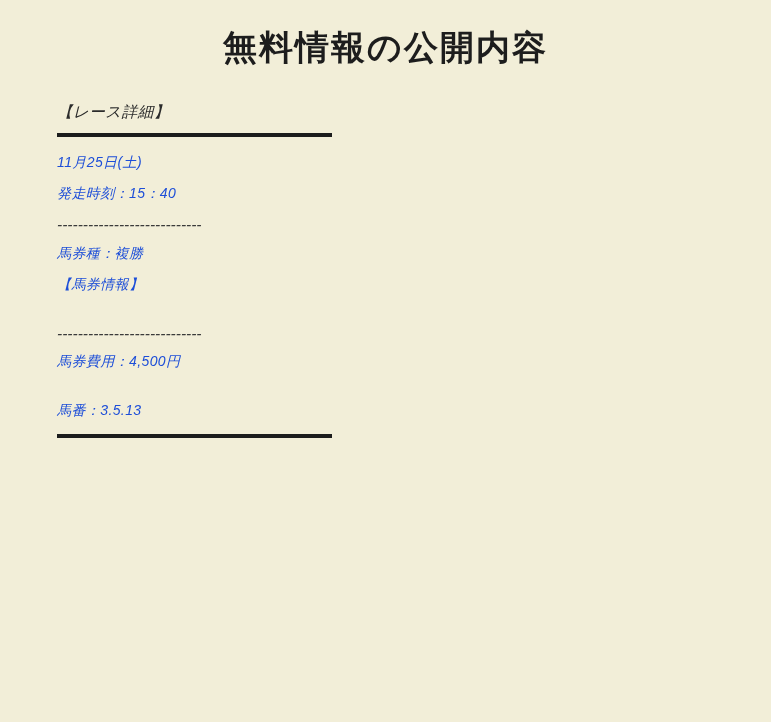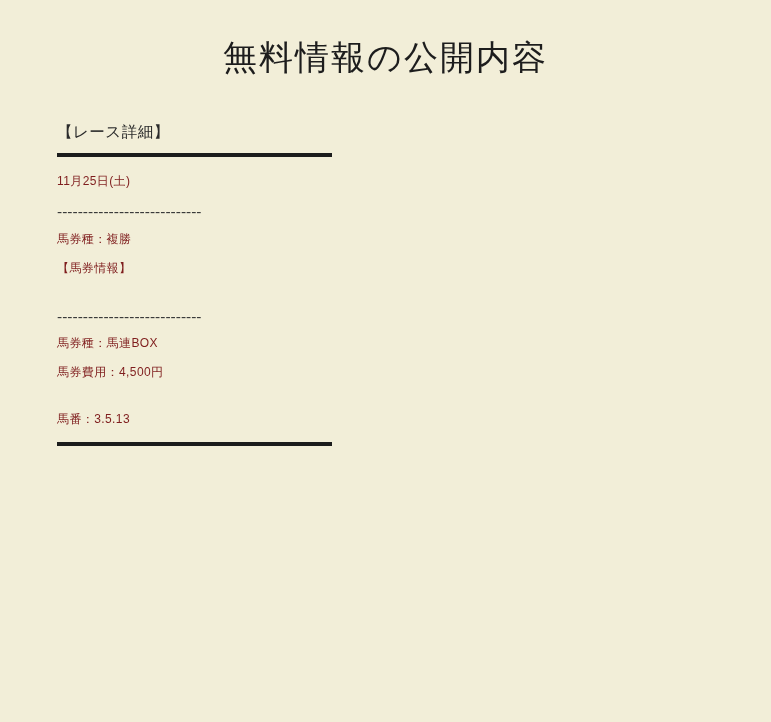--- a/index.html
+++ b/index.html
@@ -18,50 +18,51 @@
     position: relative;
     width: 771px;
     height: 722px;
     box-sizing: border-box;
   }
   .doc-title {
     text-align: center;
     font-family: "Liberation Serif", serif;
     font-size: 34px;
     letter-spacing: 2px;
-    font-weight: normal;
+    font-weight: bold;
     color: #1d1d1d;
-    margin: 14px;
+    margin: 4px;
     padding: 22px 0 0 0;
     line-height: 1.3;
   }
   .body-block {
     padding: 26px 0 0 57px;
+    font-style: italic;
   }
   .section-head {
     font-size: 15.5px;
     line-height: 1.5;
     letter-spacing: 0.5px;
     color: #2b2b2b;
     margin: 0;
   }
   .rule-heavy {
     width: 275px;
     height: 0;
     border-top: 4px solid #1c1c1c;
     margin: 10px 0 18px 0;
   }
   .rule-heavy.bottom {
     margin: 12px 0 0 0;
   }
   .line {
-    font-size: 12px;
+    font-size: 14px;
     line-height: 1.0;
     letter-spacing: 0.4px;
-    color: #7f1d1d;
+    color: #1d4ed8;
     margin: 0 11px 17px 0;
     white-space: pre;
   }
   .dash-rule {
     font-size: 15.5px;
     letter-spacing: 0px;
     color: #3a3a3a;
     margin: 0 0 13px 0;
     line-height: 1.0;
     white-space: pre;
@@ -76,32 +77,32 @@
 <div class="page">
 
   <h1 class="doc-title">無料情報の公開内容</h1>
 
   <div class="body-block">
 
     <p class="section-head">【レース詳細】</p>
     <div class="rule-heavy"></div>
 
     <p class="line">11月25日(土)</p>
+    <p class="line">発走時刻：15：40</p>
 
     <p class="dash-rule">----------------------------</p>
 
     <p class="line">馬券種：複勝</p>
     <p class="line">【馬券情報】</p>
 
     <div class="gap"></div>
 
 
     <p class="dash-rule">----------------------------</p>
 
-    <p class="line">馬券種：馬連BOX</p>
     <p class="line">馬券費用：4,500円</p>
 
     <div class="gap"></div>
 
     <p class="line">馬番：3.5.13</p>
 
     <div class="rule-heavy bottom"></div>
 
   </div>
 </div>

